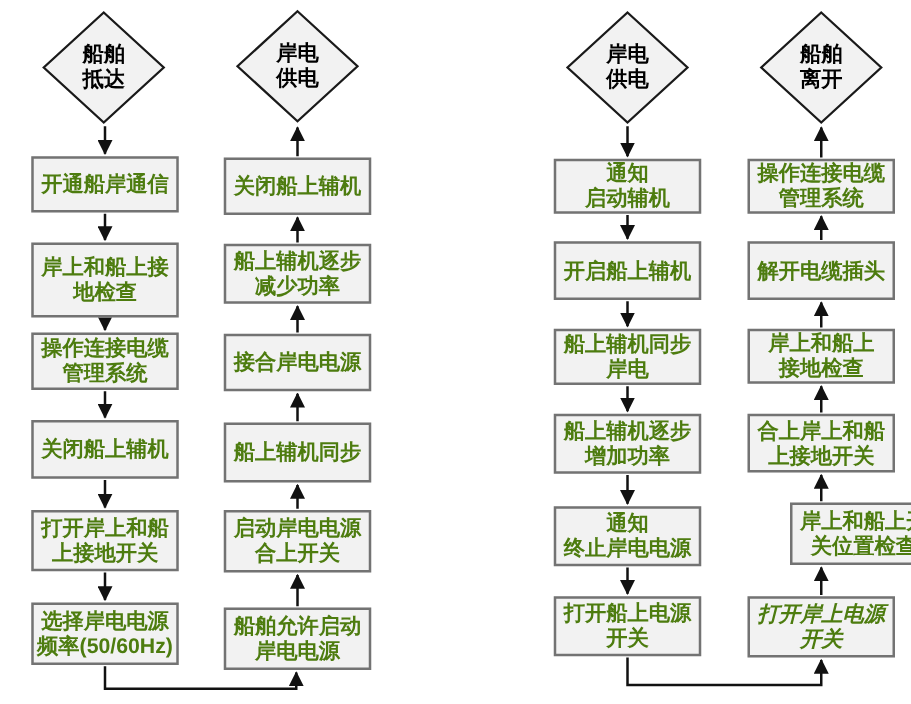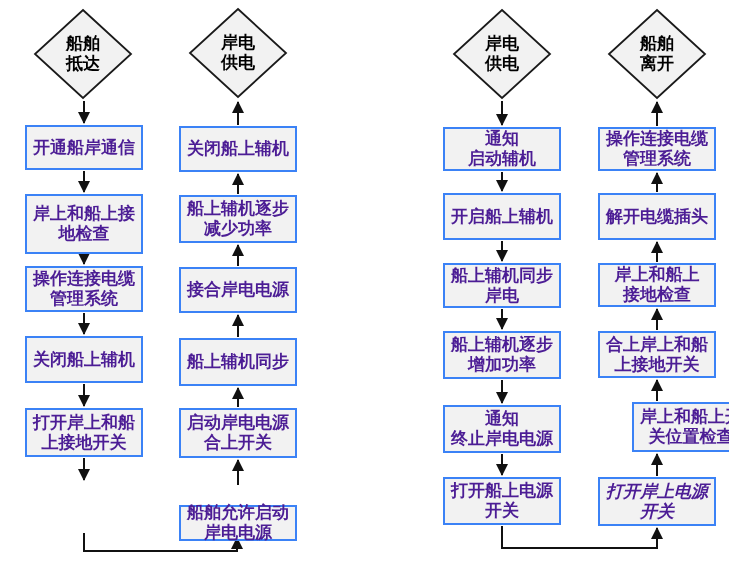--- a/index.html
+++ b/index.html
@@ -18,31 +18,31 @@
   .arrows {
     position: absolute;
     left: 0;
     top: 0;
     z-index: 1;
   }
   .node {
     position: absolute;
     box-sizing: border-box;
     width: 118px;
-    border: 2px solid #3b82f6;
+    border: 2px solid #737373;
     background: #f2f2f2;
     display: flex;
     align-items: center;
     justify-content: center;
     text-align: center;
     white-space: pre-line;
     font-size: 17px;
     line-height: 20px;
     font-weight: bold;
-    color: #4c1d95;
+    color: #4d7c0f;
     z-index: 2;
   }
   .diamond {
     position: absolute;
     width: 100px;
     height: 92px;
     z-index: 2;
   }
   .diamond svg {
     position: absolute;
@@ -122,36 +122,38 @@
 抵达</div>
   </div>
   <div class="node" style="left:25px; top:125px; height:45px;">开通船岸通信</div>
   <div class="node" style="left:25px; top:194px; height:60px;">岸上和船上接
 地检查</div>
   <div class="node" style="left:25px; top:266px; height:46px;">操作连接电缆
 管理系统</div>
   <div class="node" style="left:25px; top:336px; height:47px;">关闭船上辅机</div>
   <div class="node" style="left:25px; top:408px; height:49px;">打开岸上和船
 上接地开关</div>
+  <div class="node" style="left:25px; top:482px; height:50px;">选择岸电电源
+频率(50/60Hz)</div>
 
   <div class="diamond" style="left:188px; top:7px;">
     <svg width="100" height="92" viewBox="0 0 100 92">
       <polygon points="50,2 98,46 50,90 2,46" fill="#f2f2f2" stroke="#1a1a1a" stroke-width="1.8"></polygon>
     </svg>
     <div class="dlabel">岸电
 供电</div>
   </div>
   <div class="node" style="left:179px; top:126px; height:46px;">关闭船上辅机</div>
   <div class="node" style="left:179px; top:195px; height:48px;">船上辅机逐步
 减少功率</div>
   <div class="node" style="left:179px; top:267px; height:46px;">接合岸电电源</div>
   <div class="node" style="left:179px; top:338px; height:48px;">船上辅机同步</div>
   <div class="node" style="left:179px; top:408px; height:50px;">启动岸电电源
 合上开关</div>
-  <div class="node" style="left:179px; top:486px; height:36px;margin-top:19px;">船舶允许启动
+  <div class="node" style="left:179px; top:486px; height:50px;">船舶允许启动
 岸电电源</div>
 
   <div class="diamond" style="left:452px; top:8px;">
     <svg width="100" height="92" viewBox="0 0 100 92">
       <polygon points="50,2 98,46 50,90 2,46" fill="#f2f2f2" stroke="#1a1a1a" stroke-width="1.8"></polygon>
     </svg>
     <div class="dlabel">岸电
 供电</div>
   </div>
   <div class="node" style="left:443px; top:127px; height:44px;">通知

